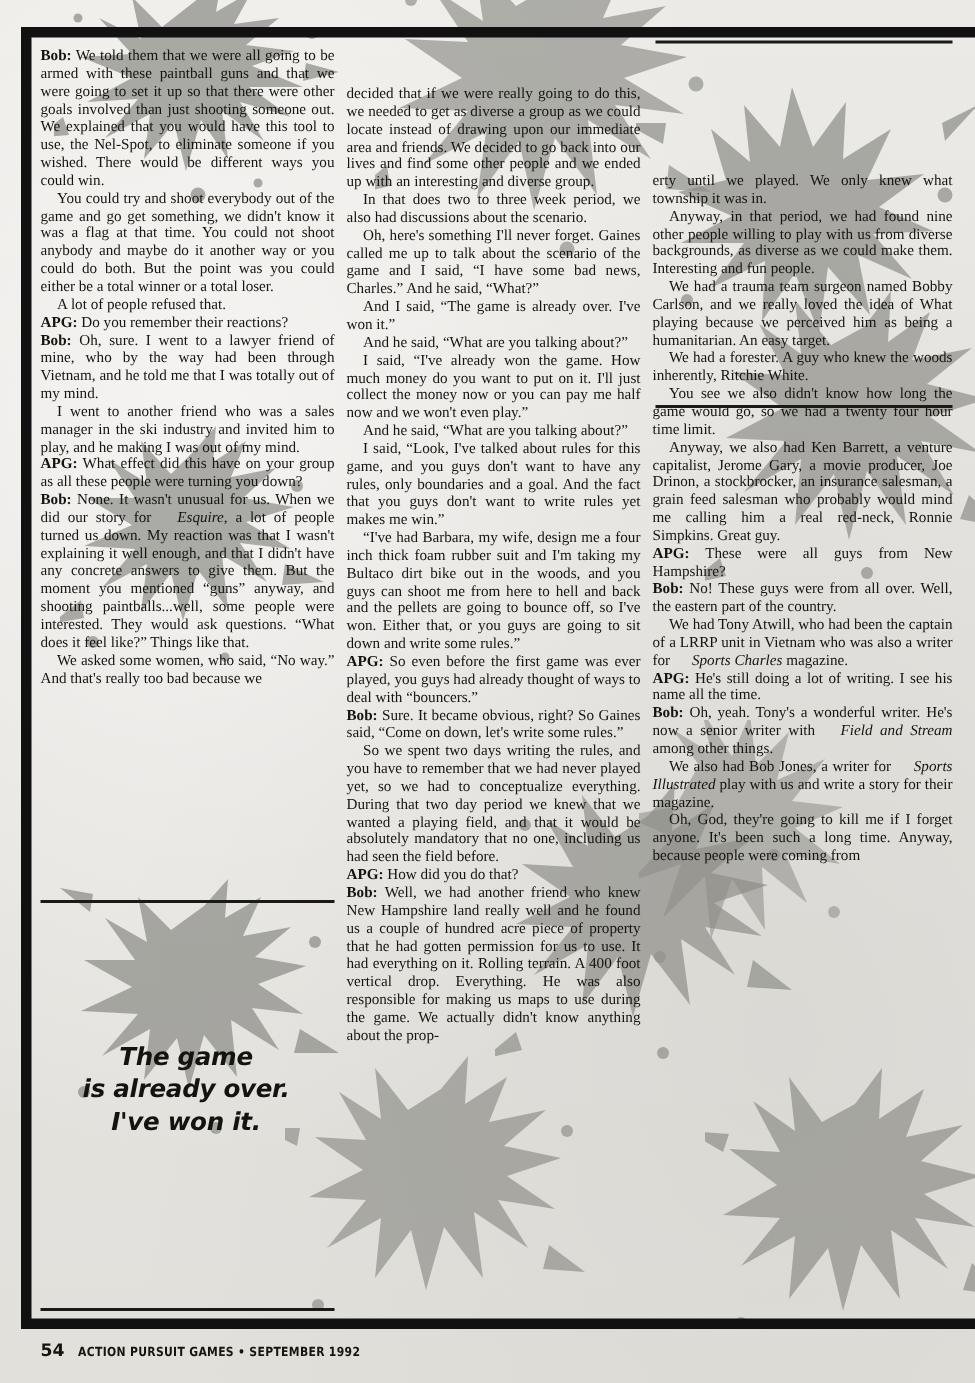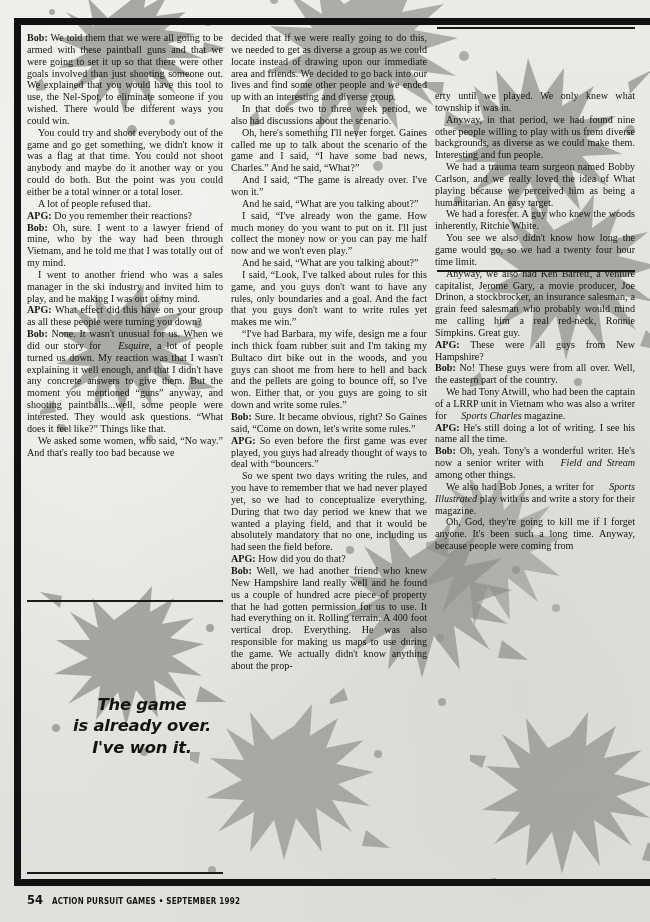--- a/index.html
+++ b/index.html
@@ -65,21 +65,21 @@
     hyphens: manual;
   }
   .col1 { left: 27px; }
   .col2 { left: 231px; }
   .col3 { left: 435px; width: 200px; }
 
   .col p {
     margin: 0;
     text-indent: 11px;
   }
-  .col p.noindent { text-indent: 0; }
+  .col p.noindent { text-indent: 0; margin-top: 25px; }
   .col p.speaker { text-indent: 0; }
   .spk { font-weight: bold; }
   em { font-style: italic; margin-left: 12px; }
 
   
   .pq-rule {
     position: absolute;
     height: 1.6px;
     background: #1a1a16;
   }
@@ -87,21 +87,21 @@
     position: absolute;
     text-align: center;
     font-family: "DejaVu Sans", "Liberation Sans", sans-serif;
     font-weight: bold;
     font-style: italic;
     color: #131310;
     letter-spacing: -0.2px;
     line-height: 1.30;
   }
   #pq-left {
-    left: 22px;
+    left: 4px;
     top: 694px;
     width: 206px;
     font-size: 16.4px;
     padding-left: 17px;
   }
   #pq-right {
     left: 432px;
     top: 86px;
     width: 206px;
     font-size: 15.8px;
@@ -314,22 +314,22 @@
   <div class="col col2" id="c2">
       <p class="noindent">decided that if we were really going to do this, we needed to get as diverse a group as we could locate instead of drawing upon our immediate area and friends. We decided to go back into our lives and find some other people and we ended up with an interesting and diverse group.</p>
       <p>In that does two to three week period, we also had discussions about the scenario.</p>
       <p>Oh, here's something I'll never forget. Gaines called me up to talk about the scenario of the game and I said, “I have some bad news, Charles.” And he said, “What?”</p>
       <p>And I said, “The game is already over. I've won it.”</p>
       <p>And he said, “What are you talking about?”</p>
       <p>I said, “I've already won the game. How much money do you want to put on it. I'll just collect the money now or you can pay me half now and we won't even play.”</p>
       <p>And he said, “What are you talking about?”</p>
       <p>I said, “Look, I've talked about rules for this game, and you guys don't want to have any rules, only boundaries and a goal. And the fact that you guys don't want to write rules yet makes me win.”</p>
       <p>“I've had Barbara, my wife, design me a four inch thick foam rubber suit and I'm taking my Bultaco dirt bike out in the woods, and you guys can shoot me from here to hell and back and the pellets are going to bounce off, so I've won. Either that, or you guys are going to sit down and write some rules.”</p>
+      <p class="speaker"><span class="spk">APG:</span> So even before the first game was ever played, you guys had already thought of ways to deal with “bouncers.”</p>
       <p class="speaker"><span class="spk">Bob:</span> Sure. It became obvious, right? So Gaines said, “Come on down, let's write some rules.”</p>
-      <p class="speaker"><span class="spk">APG:</span> So even before the first game was ever played, you guys had already thought of ways to deal with “bouncers.”</p>
       <p>So we spent two days writing the rules, and you have to remember that we had never played yet, so we had to conceptualize everything. During that two day period we knew that we wanted a playing field, and that it would be absolutely mandatory that no one, including us had seen the field before.</p>
       <p class="speaker"><span class="spk">APG:</span> How did you do that?</p>
       <p class="speaker"><span class="spk">Bob:</span> Well, we had another friend who knew New Hampshire land really well and he found us a couple of hundred acre piece of property that he had gotten permission for us to use. It had everything on it. Rolling terrain. A 400 foot vertical drop. Everything. He was also responsible for making us maps to use during the game. We actually didn't know anything about the prop-</p>
     </div>
 
   <div class="col col3" id="c3" style="top:90px;">
       <p class="noindent">erty until we played. We only knew what township it was in.</p>
       <p>Anyway, in that period, we had found nine other people willing to play with us from diverse backgrounds, as diverse as we could make them. Interesting and fun people.</p>
       <p>We had a trauma team surgeon named Bobby Carlson, and we really loved the idea of What playing because we perceived him as being a humanitarian. An easy target.</p>
       <p>We had a forester. A guy who knew the woods inherently, Ritchie White.</p>

